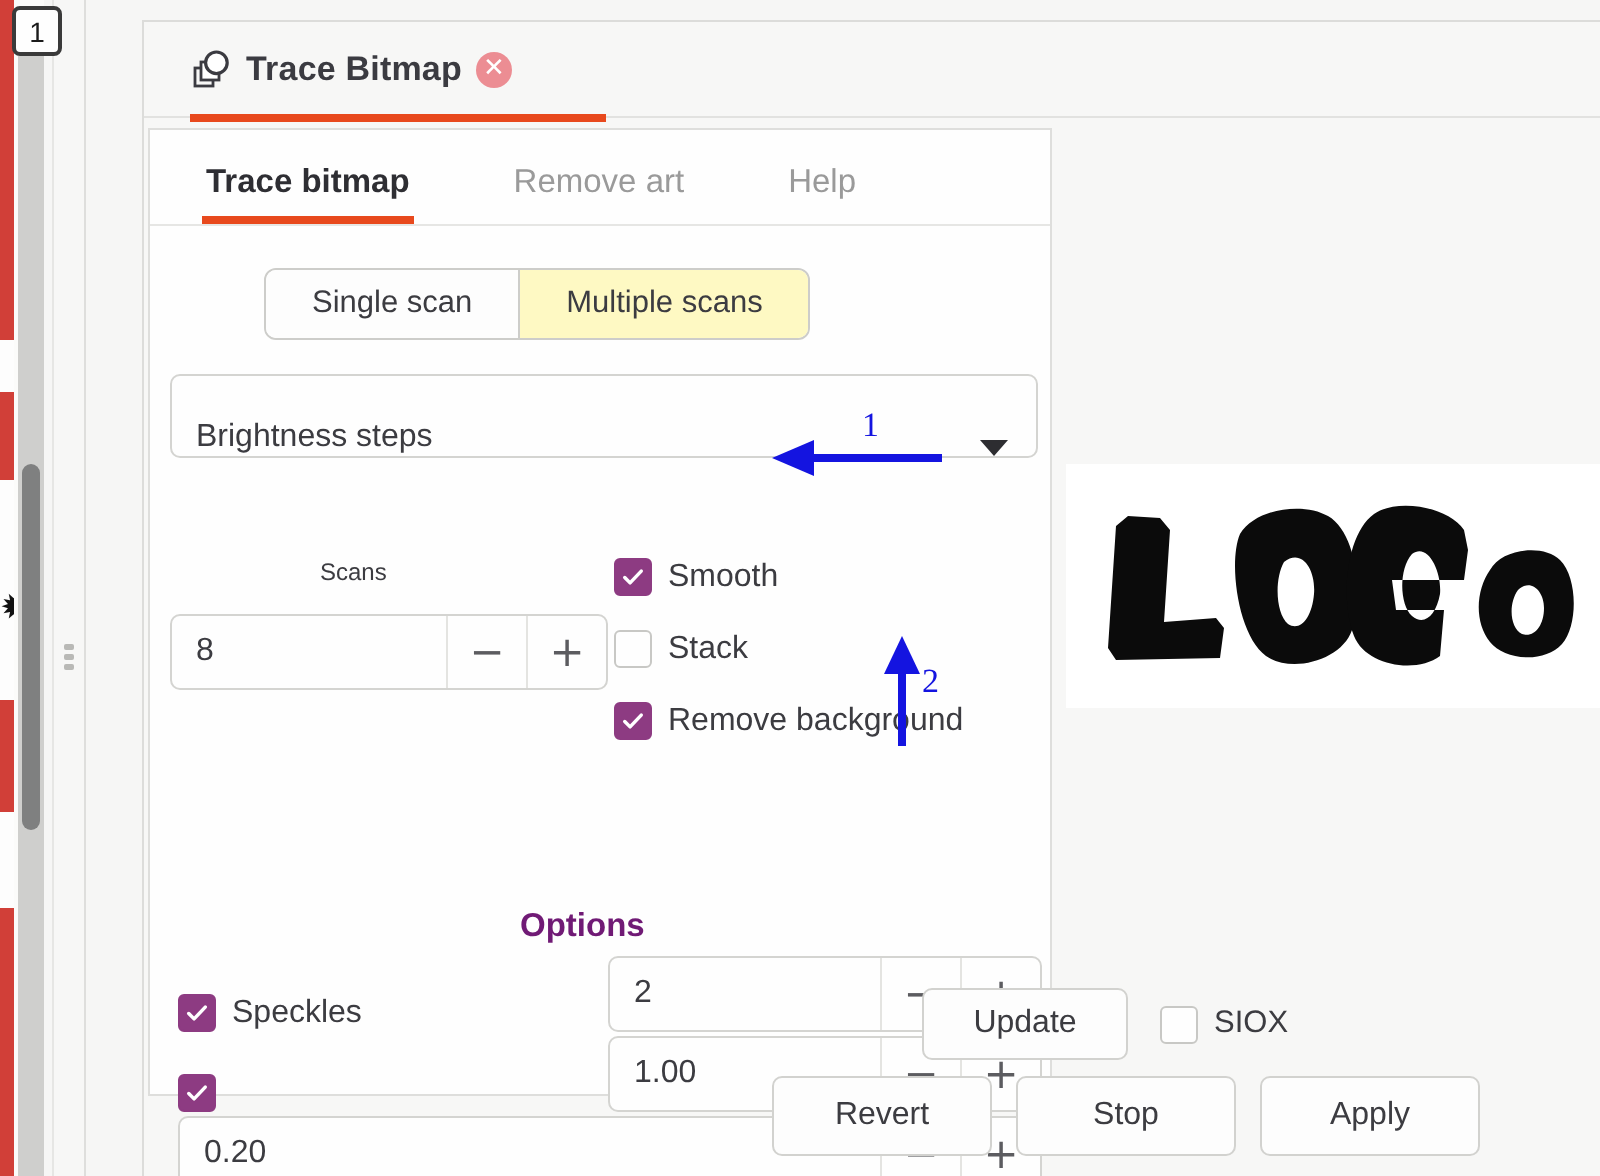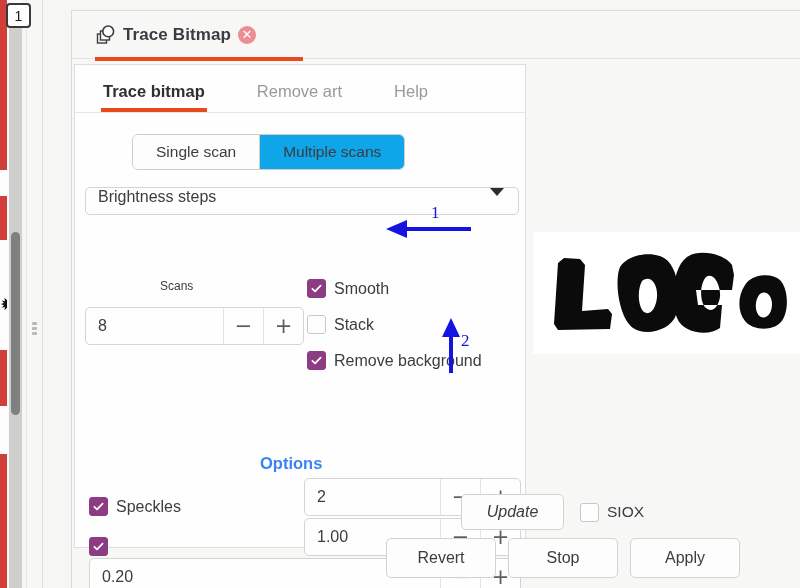--- a/index.html
+++ b/index.html
@@ -167,30 +167,30 @@
   }
   .seg-btn {
     padding: 8px 23px;
     font-size: 15.5px;
     color: #3c3c41;
     background: #fdfdfd;
     cursor: pointer;
     white-space: nowrap;
   }
   .seg-btn + .seg-btn { border-left: 1px solid #cdcdca; }
-  .seg-btn.selected { background: #0ea5e9; }
+  .seg-btn.selected { background: #fef9c3; }
 
   
   .dropdown {
     position: absolute; left: 10px; top: 122px;
-    width: 434px; height: 28px;
+    width: 434px; height: 42px;
     background: #fefefe;
     border: 1px solid #d4d4d1;
     border-radius: 5px;
-    display: flex; align-items: flex-start;
+    display: flex; align-items: flex-end;
     padding: 0 12px;
     cursor: pointer;
   }
   .dropdown-label { font-size: 16px; color: #3c3c41; flex: 1; }
   .caret {
     width: 0; height: 0;
     border-left: 7px solid transparent;
     border-right: 7px solid transparent;
     border-top: 8px solid #2d2d31;
     margin-right: 2px;
@@ -250,21 +250,21 @@
   }
   .cblabel { font-size: 16px; color: #3c3c41; white-space: nowrap; }
 
   #cb-smooth { left: 232px; top: 214px; }
   #cb-stack  { left: 232px; top: 250px; }
   #cb-rembg  { left: 232px; top: 286px; }
 
   
   .options-title {
     position: absolute; left: 185px; top: 389px;
-    font-size: 16.5px; font-weight: bold; color: #3b82f6;
+    font-size: 16.5px; font-weight: bold; color: #701a75;
   }
   .opt-row {
     position: absolute; left: 14px;
     width: 432px; height: 38px;
     display: flex; align-items: flex-end;
   }
   #opt-speckles { top: 413px; }
   #opt-corners  { top: 453px; }
   #opt-optimize { top: 493px; }
 
@@ -305,21 +305,21 @@
     background: #fdfdfd;
     border: 1px solid #d2d2cf;
     border-radius: 5px;
     font-size: 16px;
     color: #3c3c41;
     padding: 8px 0;
     text-align: center;
     cursor: pointer;
     font-family: "Liberation Sans", sans-serif;
   }
-  #update-btn { width: 103px; font-style: italic; }
+  #update-btn { width: 103px; }
   .siox-wrap {
     display: flex; align-items: center;
     margin-left: 16px; cursor: pointer;
   }
   .siox-label { font-size: 15.5px; color: #3c3c41; }
 
   
   .action-row {
     position: absolute; left: 386px; top: 538px;
     display: flex; gap: 12px;

